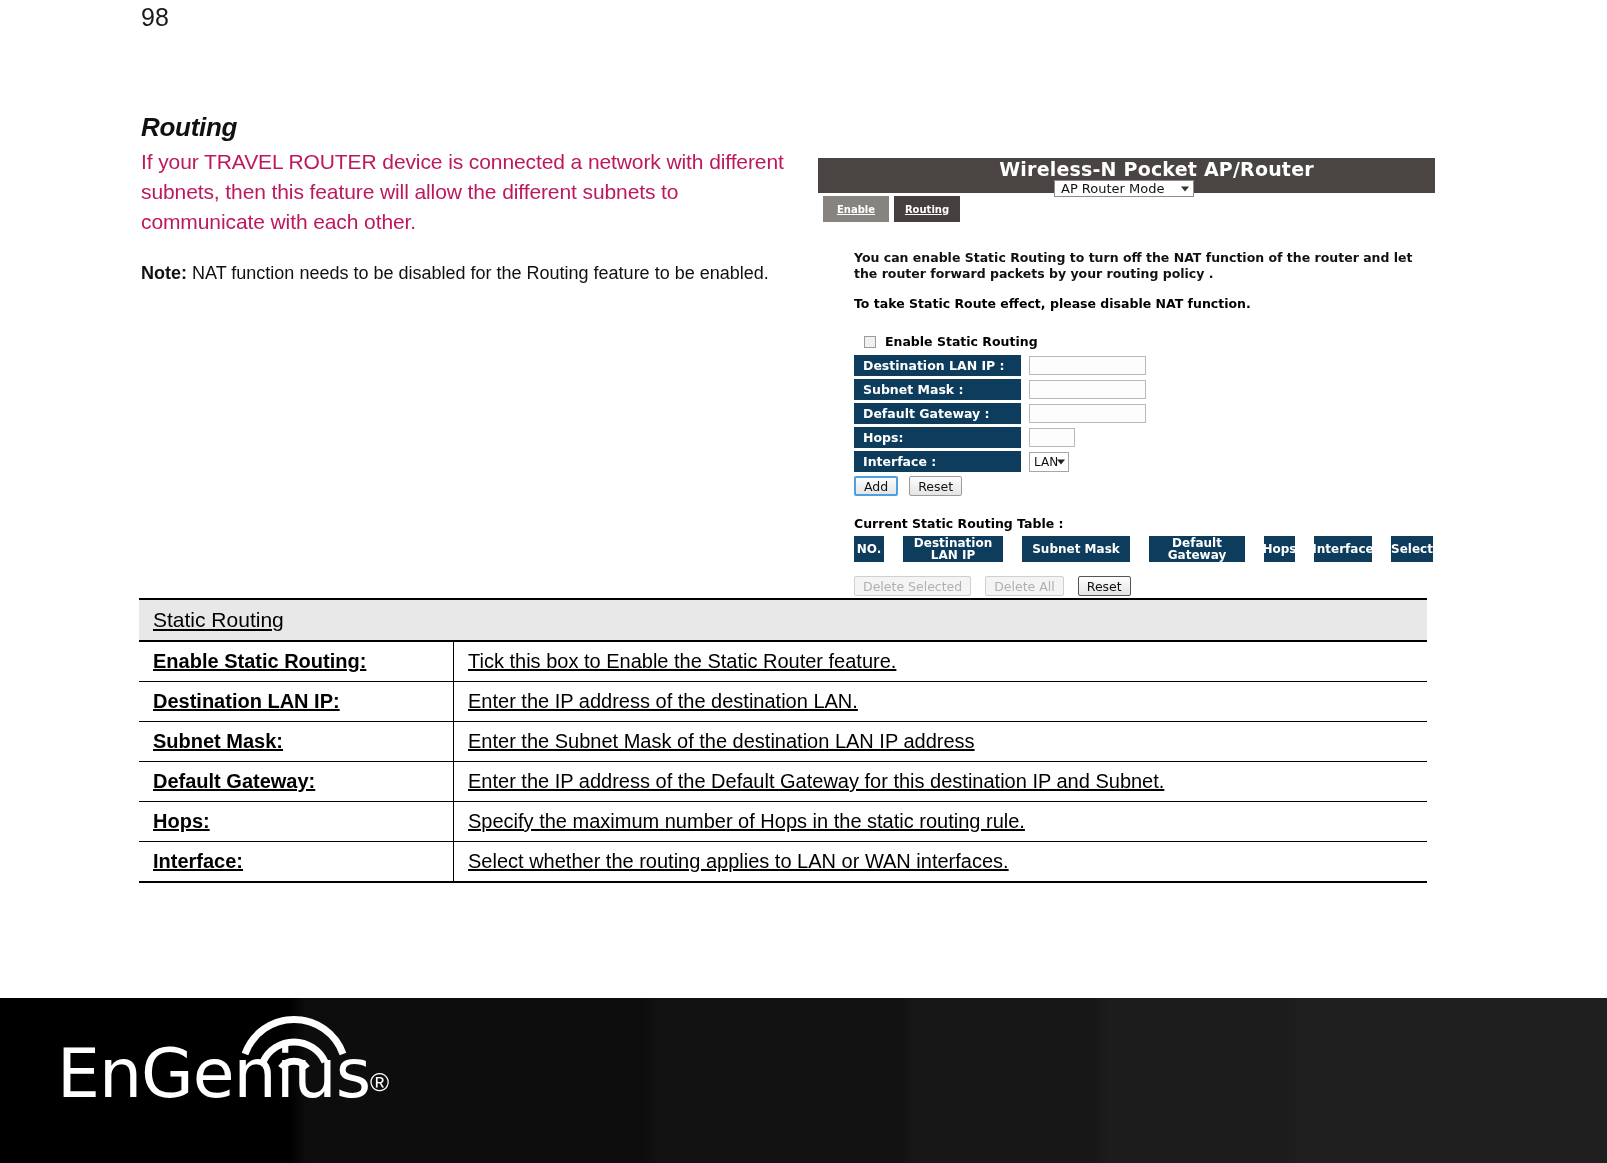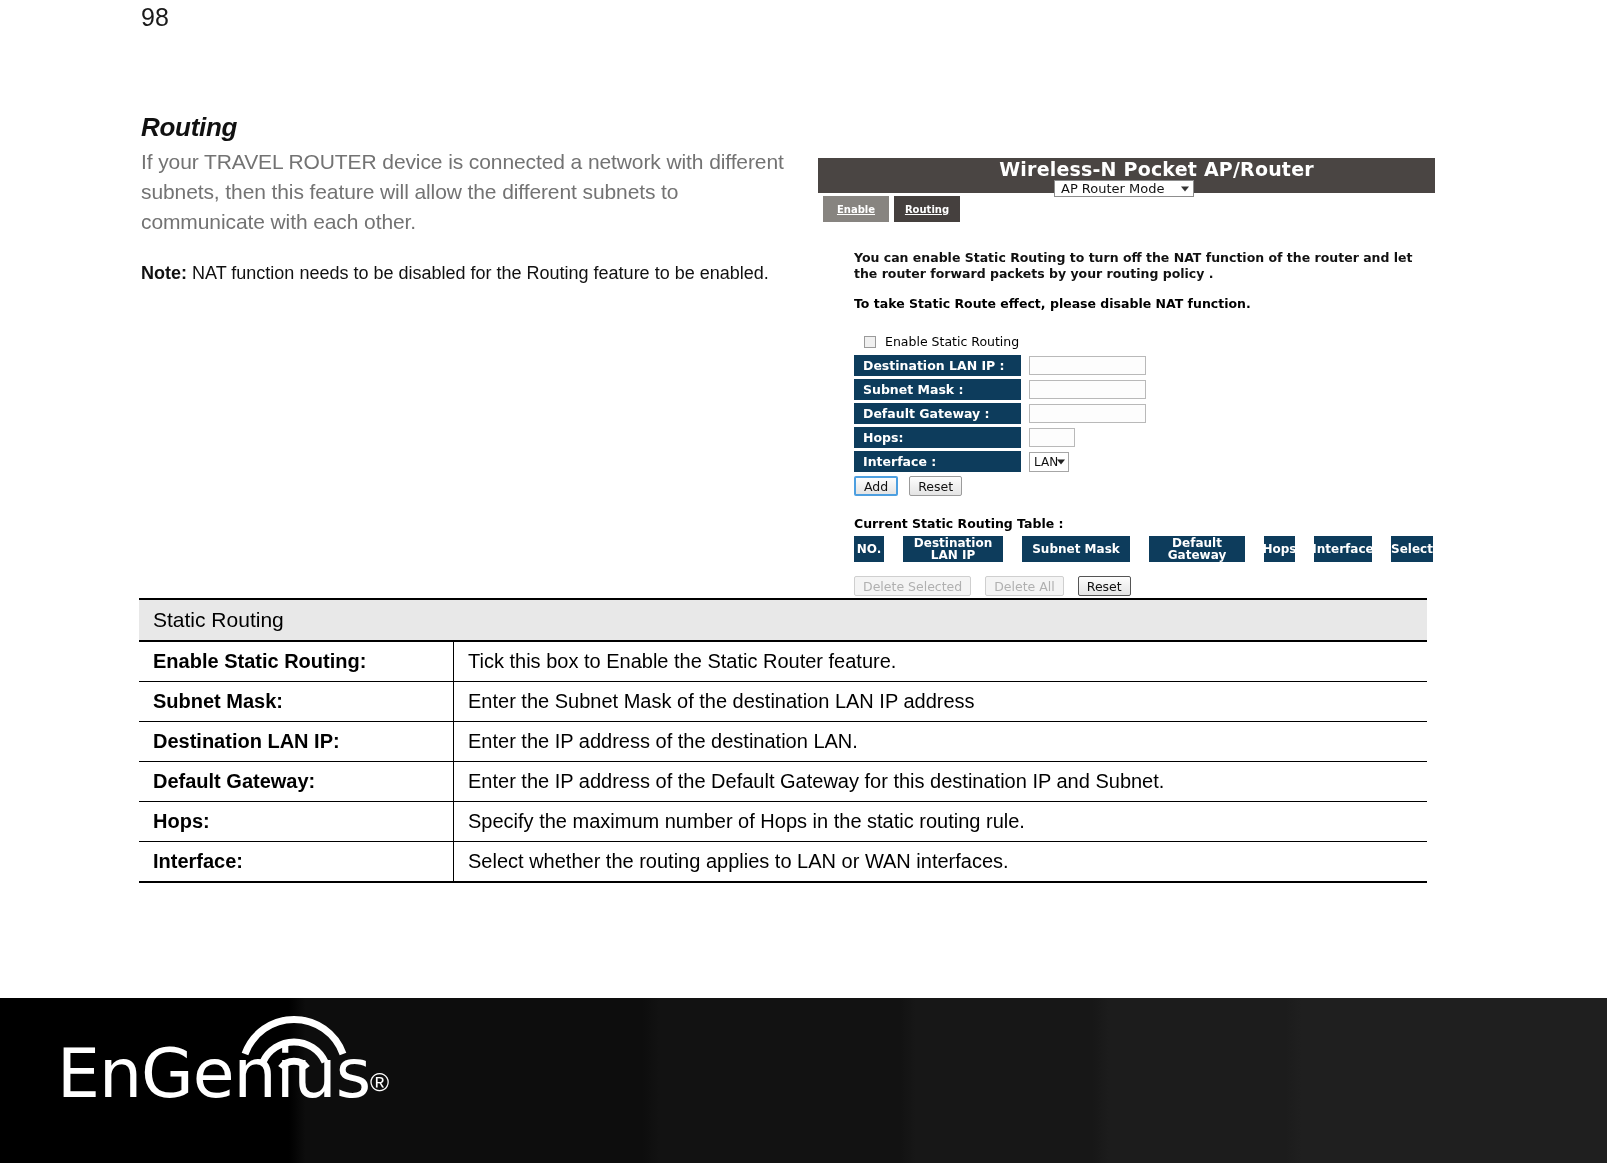--- a/index.html
+++ b/index.html
@@ -38,21 +38,21 @@
     font-style: italic;
     font-weight: bold;
     letter-spacing: -0.3px;
     margin: 0 0 4px 0;
     color: #111;
   }
   .body-para {
     font-size: 21px;
     line-height: 30px;
     margin: 0;
-    color: #737373;
+    color: #be185d;
     letter-spacing: -0.1px;
   }
   .note-para {
     font-size: 18px;
     line-height: 28px;
     margin: 22px 0 0 0;
     color: #111;
   }
   .note-para b { font-weight: bold; }
 
@@ -159,21 +159,21 @@
   }
   .ru-checkbox {
     width: 12px; height: 12px;
     border: 1px solid #9a9a9a;
     background: #f0f0f0;
     margin-right: 9px;
     box-sizing: border-box;
   }
   .ru-checklabel {
     font-size: 12.5px;
-    font-weight: normal;
+    font-weight: bold;
     color: #000;
   }
 
   .ru-form { margin-top: 6px; }
   .ru-formrow {
     display: flex;
     align-items: center;
     margin-bottom: 3px;
   }
   .ru-flabel {
@@ -293,20 +293,21 @@
     font-weight: normal;
     text-align: left;
     padding: 8px 0 8px 14px;
     border-bottom: 2px solid #000;
   }
   .desc-table td {
     padding: 8px 0 8px 14px;
     font-size: 20px;
     border-bottom: 1px solid #000;
     vertical-align: middle;
+    text-decoration: underline;
   }
   .desc-table tr:last-child td { border-bottom: none; }
   .desc-table td.term {
     width: 300px;
     font-weight: bold;
     border-right: 1px solid #000;
   }
 
   
   .footer-bar {
@@ -448,26 +449,26 @@
 <table class="desc-table">
   <tbody>
     <tr>
       <td class="hdr-cell" colspan="2">Static Routing</td>
     </tr>
     <tr>
       <td class="term">Enable Static Routing:</td>
       <td>Tick this box to Enable the Static Router feature.</td>
     </tr>
     <tr>
+      <td class="term">Destination LAN IP:</td>
+      <td>Enter the IP address of the destination LAN.</td>
+    </tr>
+    <tr>
       <td class="term">Subnet Mask:</td>
       <td>Enter the Subnet Mask of the destination LAN IP address</td>
-    </tr>
-    <tr>
-      <td class="term">Destination LAN IP:</td>
-      <td>Enter the IP address of the destination LAN.</td>
     </tr>
     <tr>
       <td class="term">Default Gateway:</td>
       <td>Enter the IP address of the Default Gateway for this destination IP and Subnet.</td>
     </tr>
     <tr>
       <td class="term">Hops:</td>
       <td>Specify the maximum number of Hops in the static routing rule.</td>
     </tr>
     <tr>

